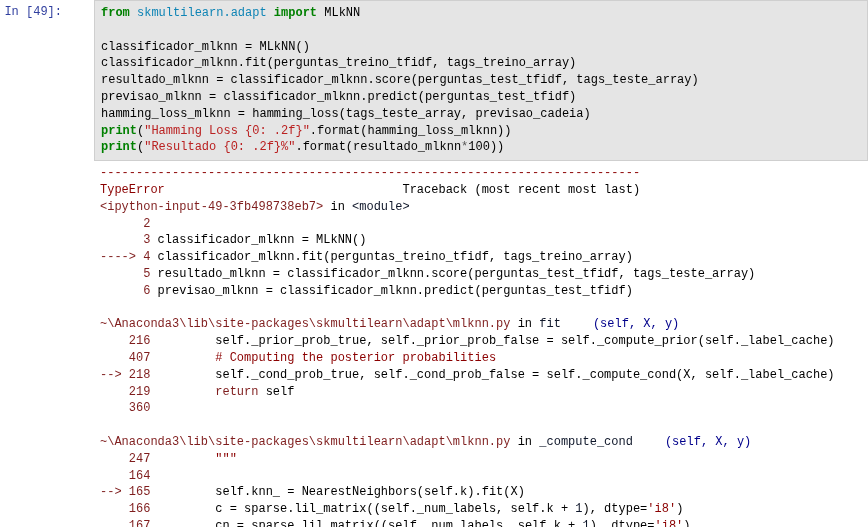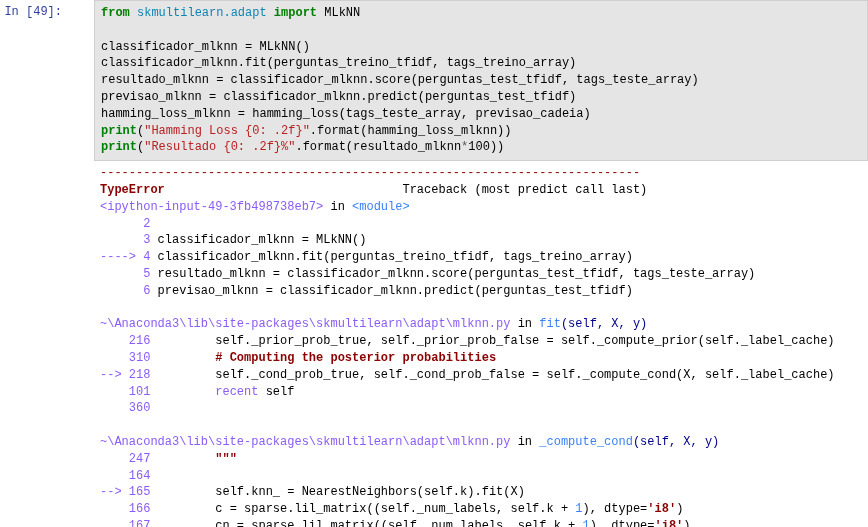--- a/index.html
+++ b/index.html
@@ -36,24 +36,24 @@
       white-space: pre;
       overflow-x: auto;
     }
     
     .kw { color: #008000; font-weight: bold; }
     .nn { color: #0e84b5; }
     .op { color: #555; }
     .st { color: #ba2121; }
     .num { color: #000; }
     
-    .ansi-red { color: #8b0000; font-weight: bold; }
-    .ansi-green { color: #8b5cf6; }
-    .ansi-cyan { color: #3b82f6; }
-    .ansi-blue { color: #00008b; }
+    .ansi-red { color: #8b0000; }
+    .ansi-green { color: #7f1d1d; }
+    .ansi-cyan { color: #0f172a; }
+    .ansi-blue { color: #00008b; margin-left: 32px; }
     .ansi-bold { font-weight: normal; }
     .tb-sep { color: #8b0000; }
   </style>
 </head>
 <body>
 
 <div class="cell">
   <div class="prompt">In [49]:</div>
   <div class="input-area"><span class="kw">from</span> <span class="nn">skmultilearn.adapt</span> <span class="kw">import</span> <span>MLkNN</span>
 
@@ -62,33 +62,33 @@
 <span>resultado_mlknn = classificador_mlknn.score(perguntas_test_tfidf, tags_teste_array)</span>
 <span>previsao_mlknn = classificador_mlknn.predict(perguntas_test_tfidf)</span>
 <span>hamming_loss_mlknn = hamming_loss(tags_teste_array, previsao_cadeia)</span>
 <span class="kw">print</span>(<span class="st">"Hamming Loss {0: .2f}"</span><span>.format(hamming_loss_mlknn))</span>
 <span class="kw">print</span>(<span class="st">"Resultado {0: .2f}%"</span><span>.format(resultado_mlknn</span><span class="op">*</span><span class="num">100</span><span>))</span></div>
 </div>
 
 <div class="cell">
   <div class="prompt"></div>
   <div class="output-area"><span class="tb-sep">---------------------------------------------------------------------------</span>
-<span class="ansi-red">TypeError</span><span>                                 Traceback (most predict call last)</span>
+<span class="ansi-red">TypeError</span><span>                                 Traceback (most recent most last)</span>
 <span class="ansi-green">&lt;ipython-input-49-3fb498738eb7&gt;</span><span> in </span><span class="ansi-cyan">&lt;module&gt;</span>
 <span class="ansi-green">      2</span><span> </span>
 <span class="ansi-green">      3</span><span> classificador_mlknn = MLkNN()</span>
 <span class="ansi-green">----&gt; </span><span class="ansi-green">4</span><span> classificador_mlknn.fit(perguntas_treino_tfidf, tags_treino_array)</span>
 <span class="ansi-green">      5</span><span> resultado_mlknn = classificador_mlknn.score(perguntas_test_tfidf, tags_teste_array)</span>
 <span class="ansi-green">      6</span><span> previsao_mlknn = classificador_mlknn.predict(perguntas_test_tfidf)</span>
 
 <span class="ansi-green ansi-bold">~\Anaconda3\lib\site-packages\skmultilearn\adapt\mlknn.py</span><span> in </span><span class="ansi-cyan">fit</span><span class="ansi-blue">(self, X, y)</span>
 <span class="ansi-green">    216</span><span>         self._prior_prob_true, self._prior_prob_false = self._compute_prior(self._label_cache)</span>
-<span class="ansi-green">    310</span><span>         </span><span class="ansi-red"># Computing the posterior probabilities</span>
+<span class="ansi-green">    407</span><span>         </span><span class="ansi-red"># Computing the posterior probabilities</span>
 <span class="ansi-green">--&gt; </span><span class="ansi-green">218</span><span>         self._cond_prob_true, self._cond_prob_false = self._compute_cond(X, self._label_cache)</span>
-<span class="ansi-green">    101</span><span>         </span><span class="ansi-green ansi-bold">recent</span><span> self</span>
+<span class="ansi-green">    219</span><span>         </span><span class="ansi-green ansi-bold">return</span><span> self</span>
 <span class="ansi-green">    360</span><span> </span>
 
 <span class="ansi-green ansi-bold">~\Anaconda3\lib\site-packages\skmultilearn\adapt\mlknn.py</span><span> in </span><span class="ansi-cyan">_compute_cond</span><span class="ansi-blue">(self, X, y)</span>
 <span class="ansi-green">    247</span><span>         </span><span class="ansi-red">"""</span>
 <span class="ansi-green">    164</span><span> </span>
 <span class="ansi-green">--&gt; </span><span class="ansi-green">165</span><span>         self.knn_ = NearestNeighbors(self.k).fit(X)</span>
 <span class="ansi-green">    166</span><span>         c = sparse.lil_matrix((self._num_labels, self.k + </span><span class="ansi-cyan">1</span><span>), dtype=</span><span class="ansi-red">'i8'</span><span>)</span>
 <span class="ansi-green">    167</span><span>         cn = sparse.lil_matrix((self._num_labels, self.k + </span><span class="ansi-cyan">1</span><span>), dtype=</span><span class="ansi-red">'i8'</span><span>)</span>
 
 </div>

